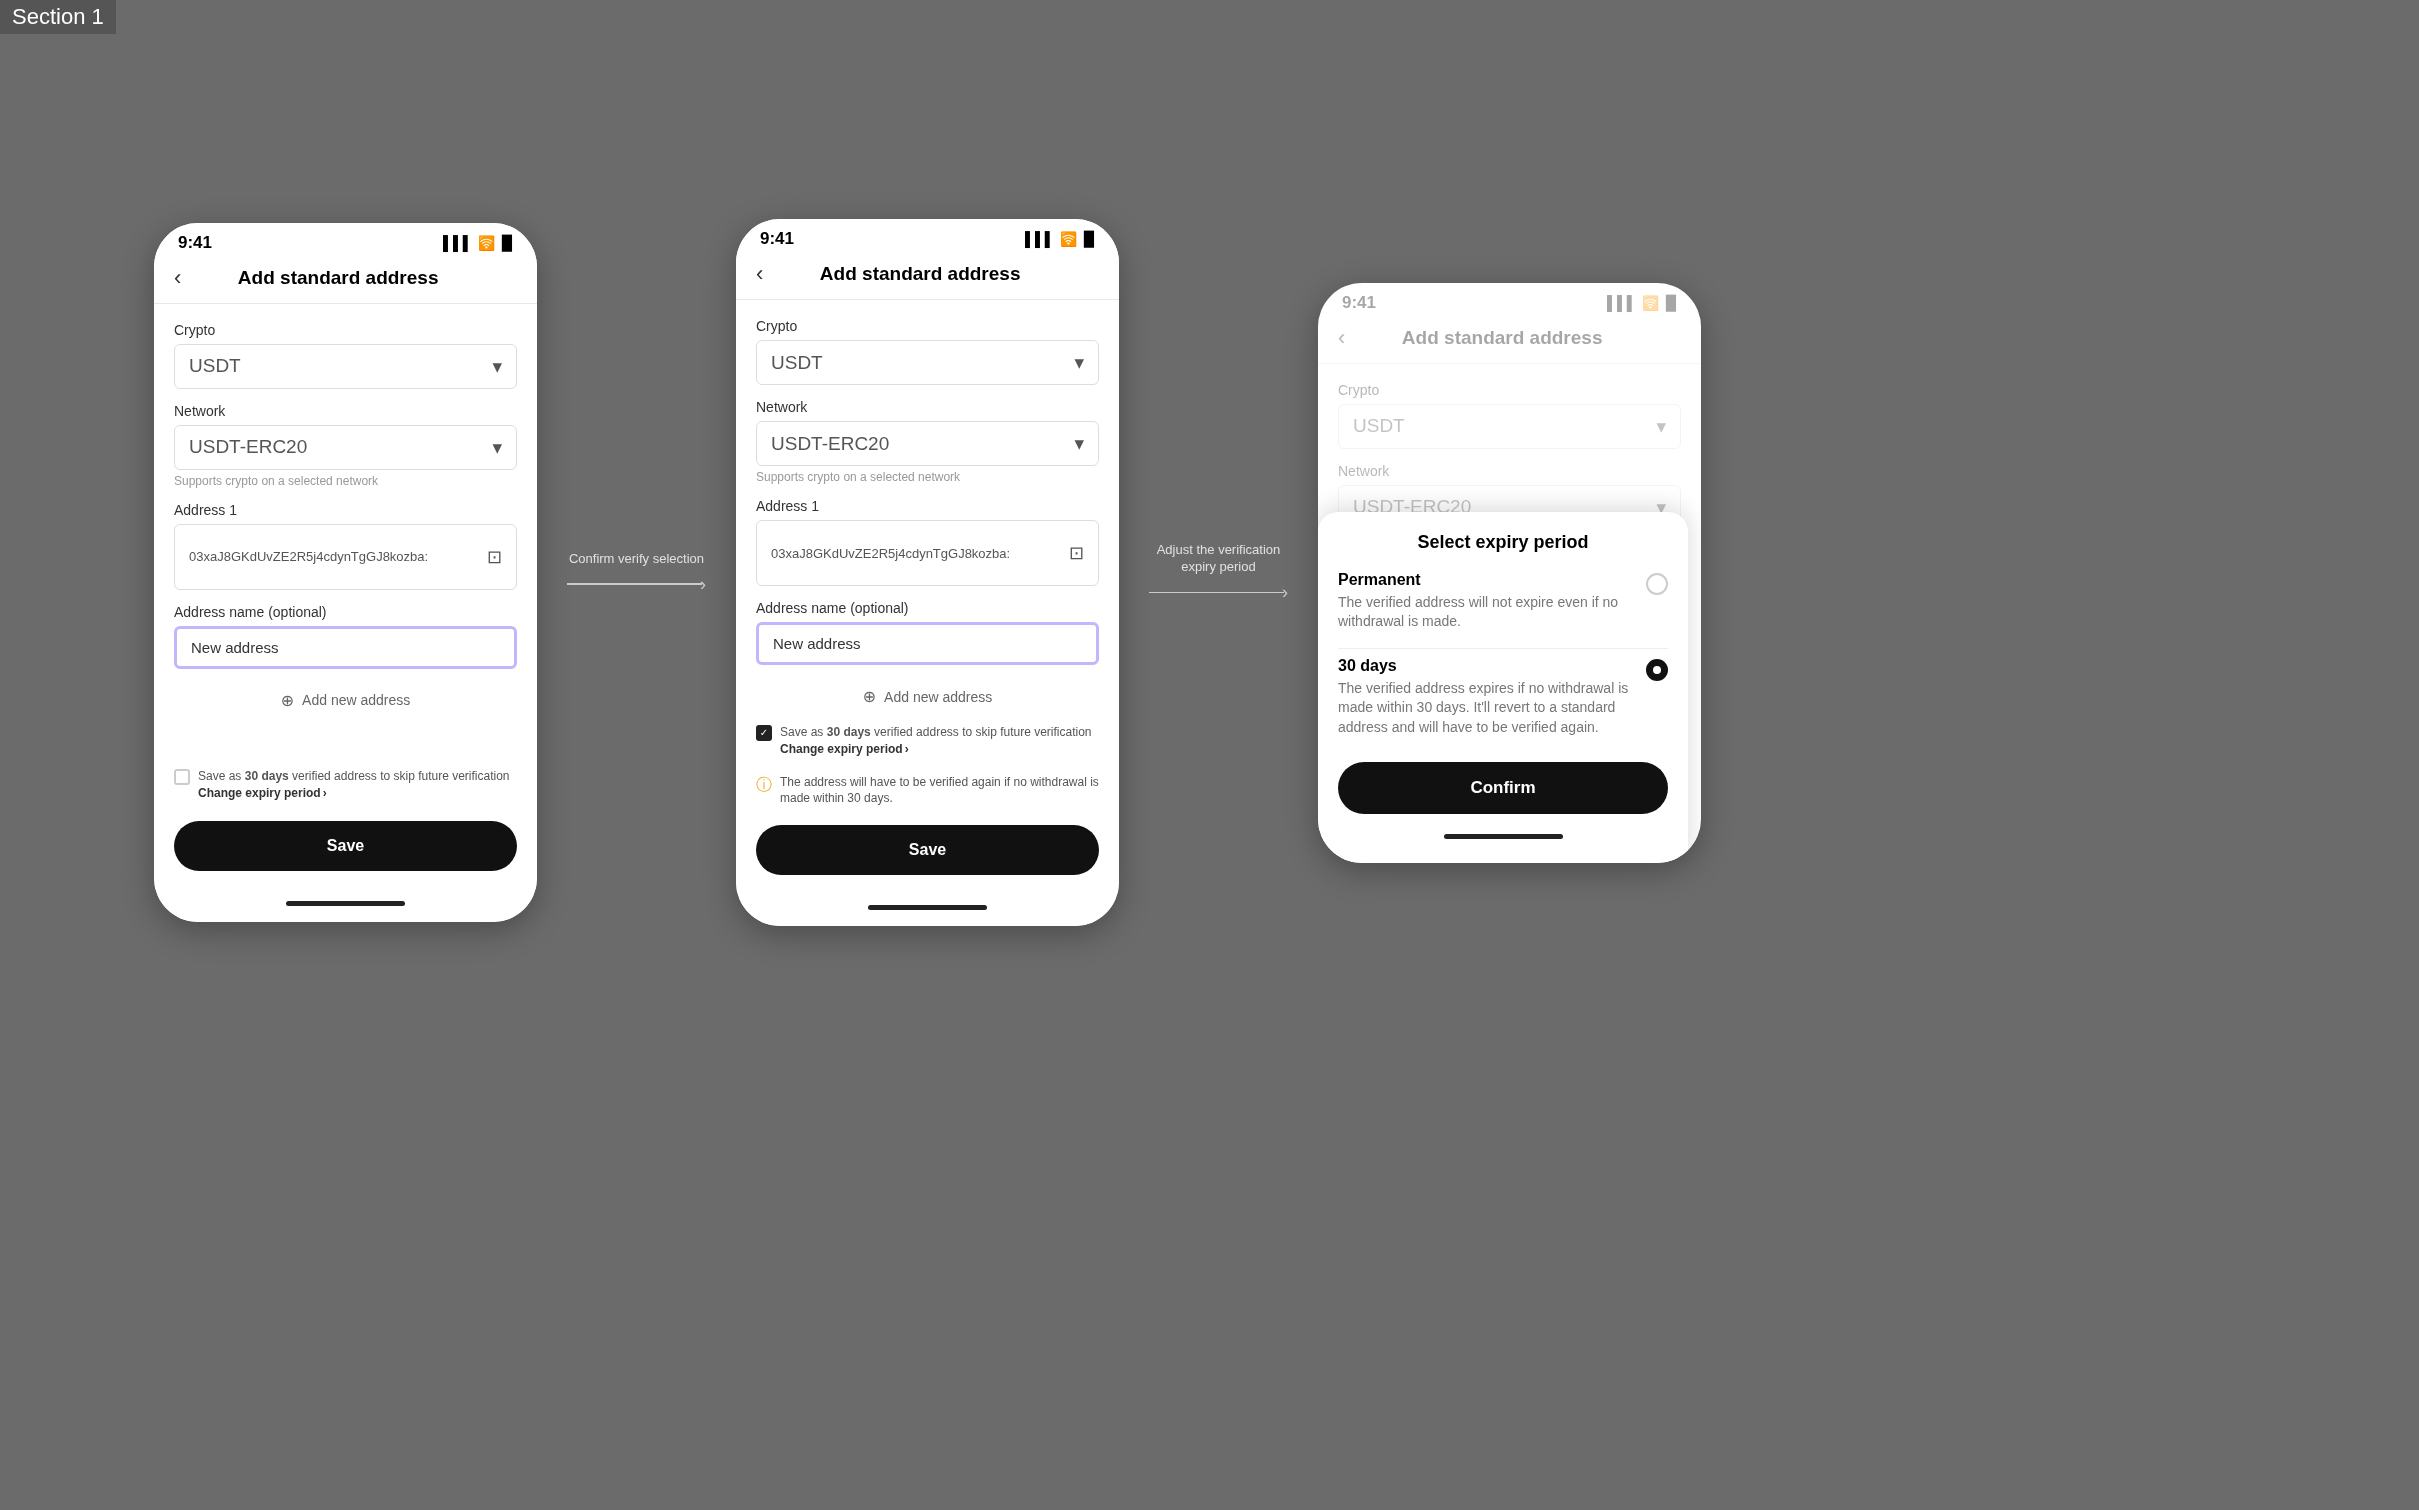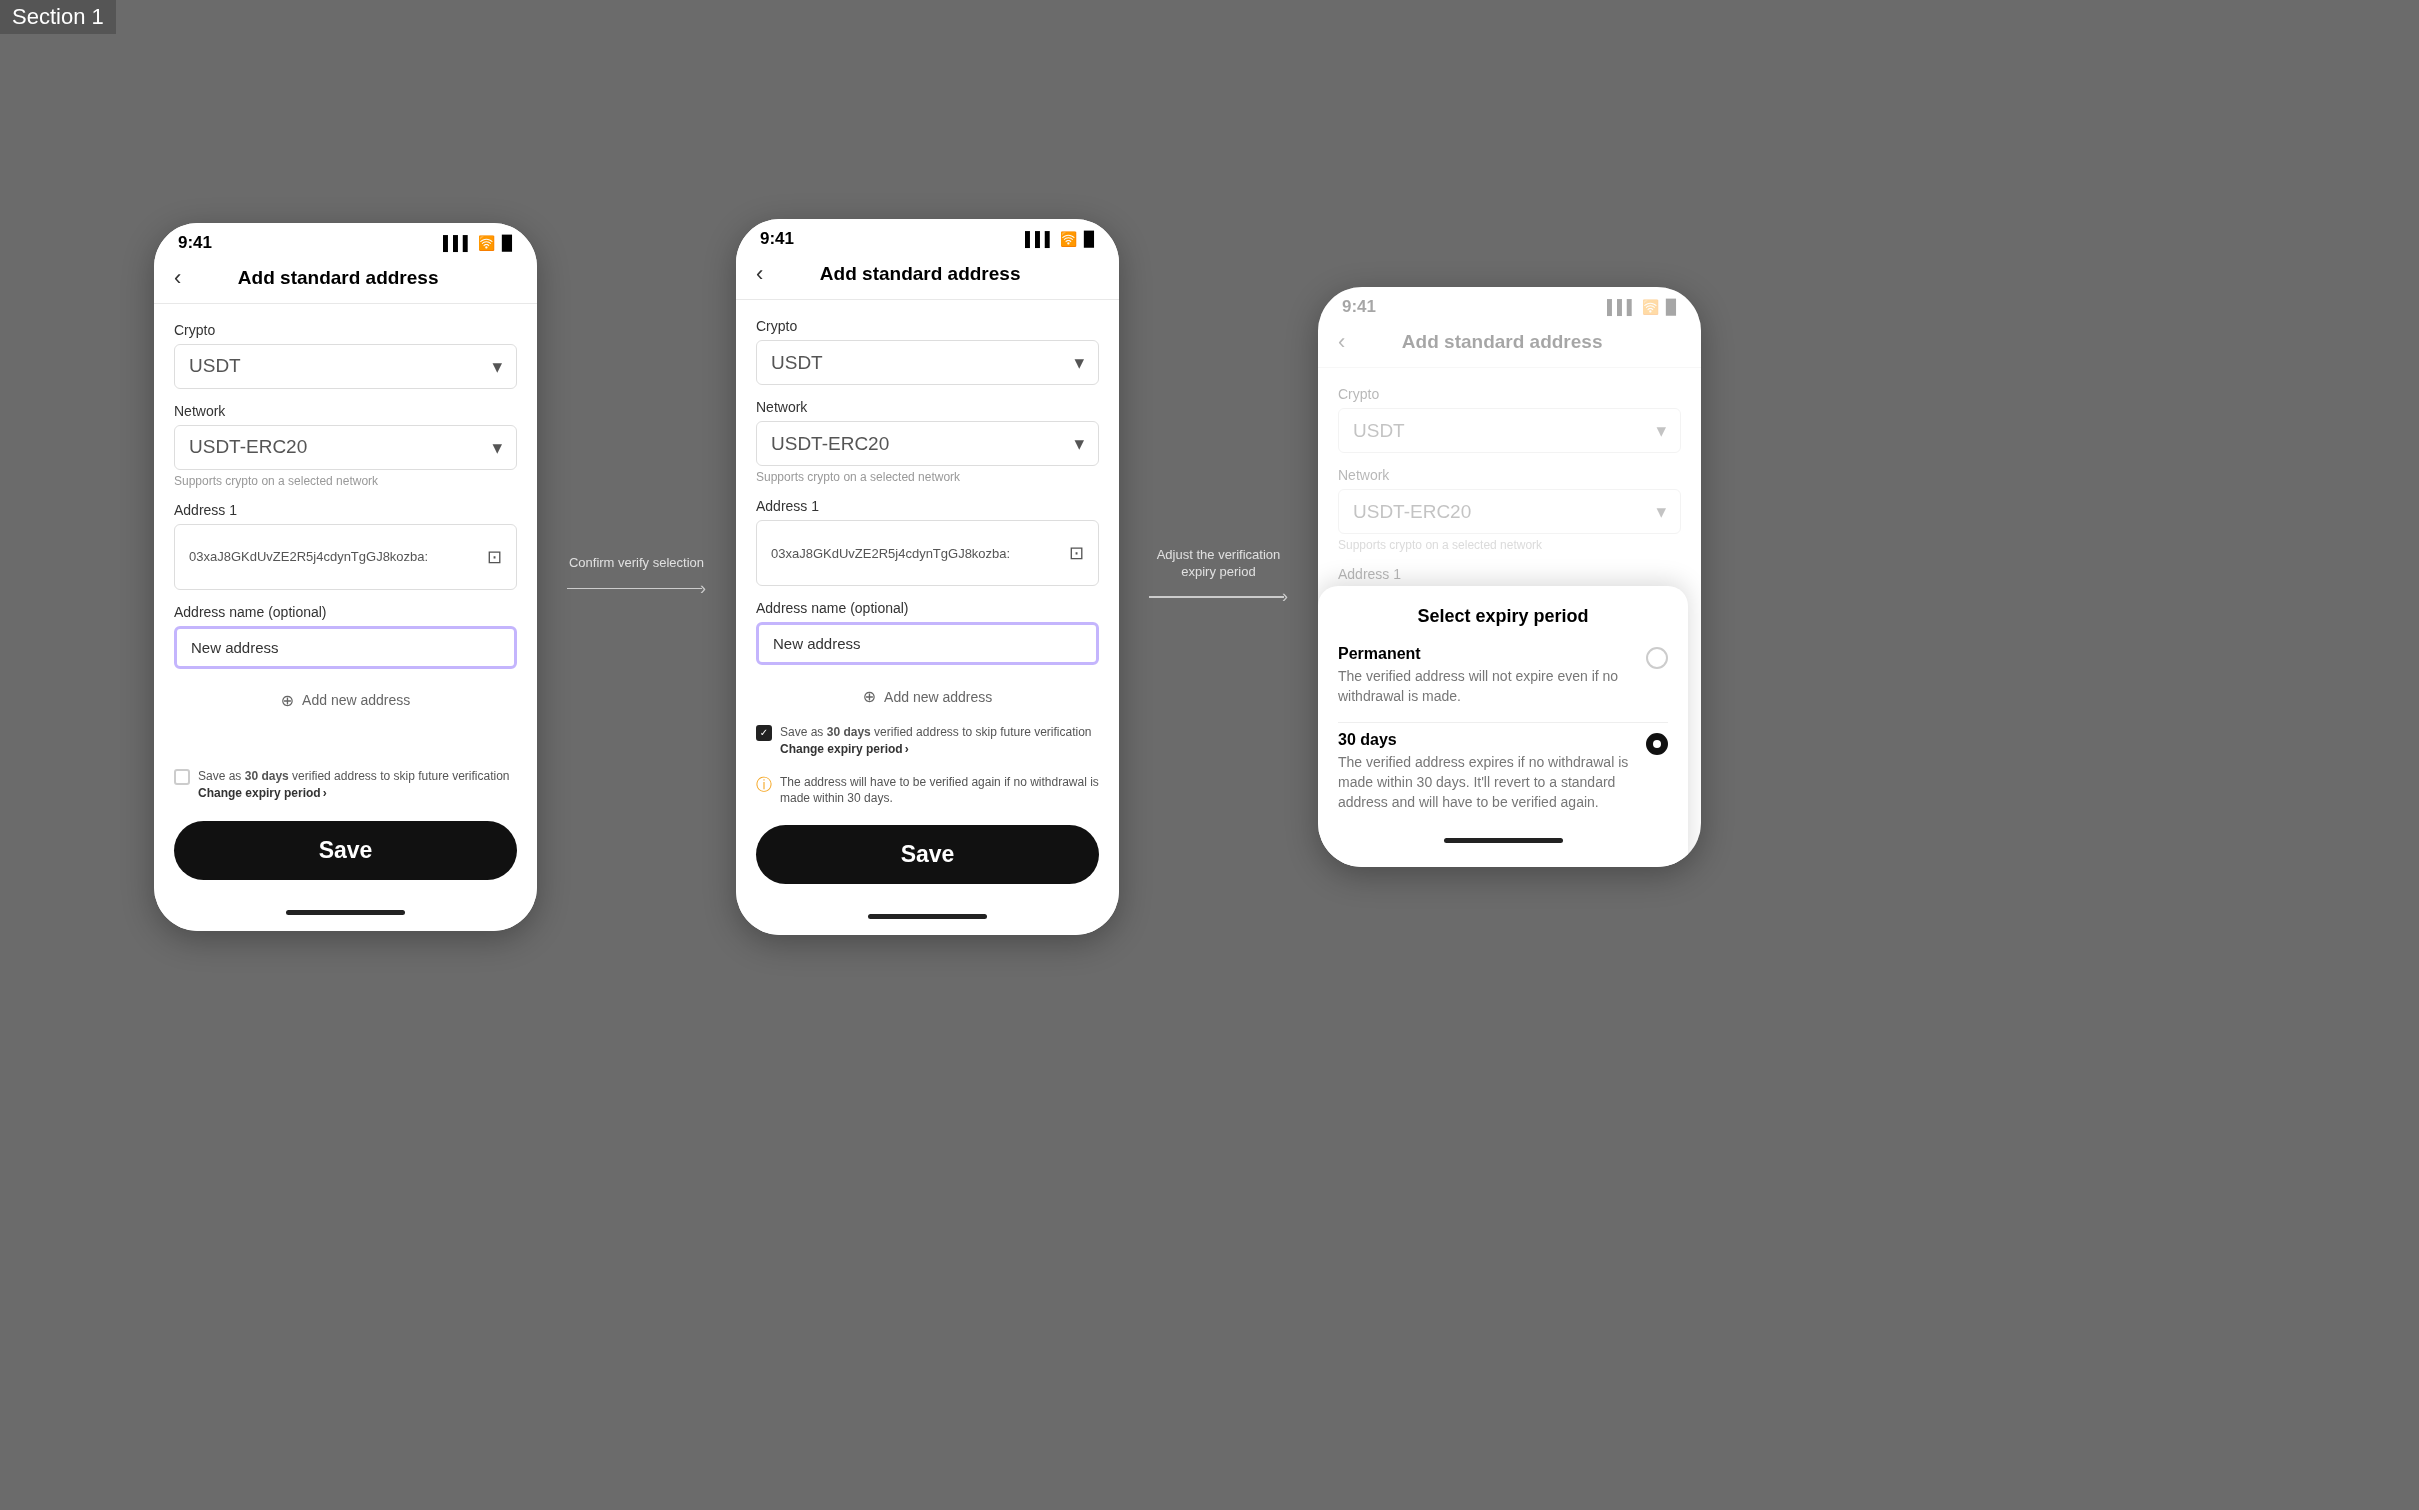--- a/index.html
+++ b/index.html
@@ -191,21 +191,21 @@
     .info-icon { color: #f5a623; font-size: 16px; flex-shrink: 0; }
 
     
     .save-btn {
       width: 100%;
       background: #111;
       color: #fff;
       border: none;
       border-radius: 30px;
       padding: 16px;
-      font-size: 23px;
+      font-size: 16px;
       font-weight: 600;
       cursor: pointer;
       margin-top: 4px;
     }
 
     
     .home-indicator {
       display: flex;
       justify-content: center;
       padding: 10px 0 16px;
@@ -569,20 +569,21 @@
 
       
       <div class="option-row">
         <div class="option-info">
           <div class="option-title">30 days</div>
           <div class="option-desc">The verified address expires if no withdrawal is made within 30 days. It'll revert to a standard address and will have to be verified again.</div>
         </div>
         <div class="radio selected"></div>
       </div>
 
+      <button class="confirm-btn">Confirm</button>
 
       <div class="home-indicator" style="margin-top:10px;">
         <div class="home-bar"></div>
       </div>
     </div>
   </div>
 
 </div>
 
 

